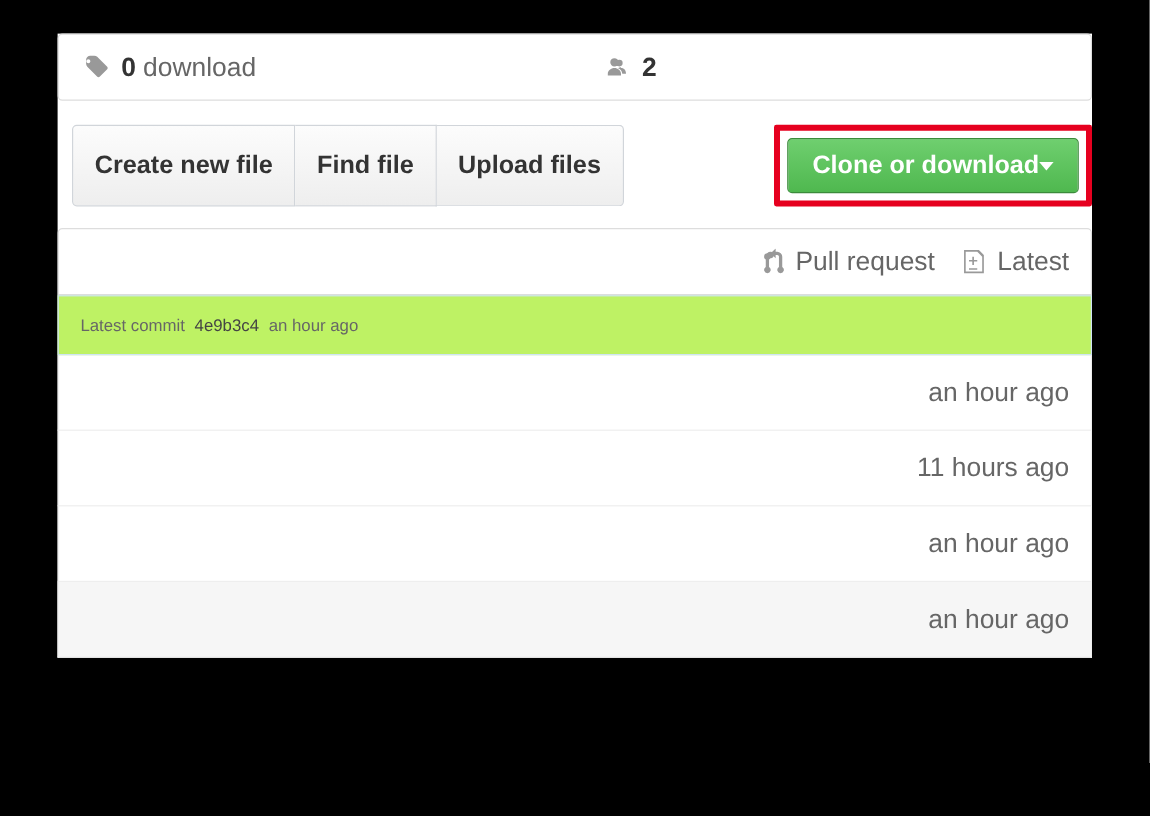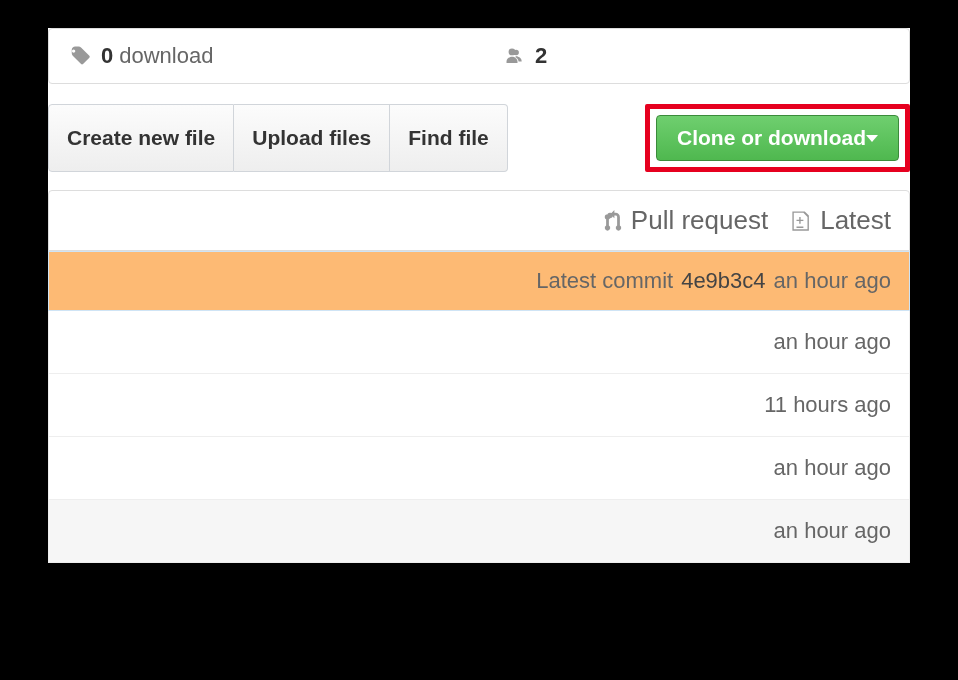--- a/index.html
+++ b/index.html
@@ -37,20 +37,21 @@
     .stat-item strong {
       color: #333;
       font-weight: 600;
       margin-right: 6px;
     }
     .actions-row {
       display: flex;
       gap: 0;
       margin-bottom: 18px;
       align-items: stretch;
+      padding-left: 12px;
     }
     .btn-group {
       display: flex;
     }
     .btn {
       padding: 10px 18px;
       font-size: 21px;
       font-weight: 600;
       border: 1px solid #d1d5da;
       background: linear-gradient(#fcfcfc, #eee);
@@ -87,39 +88,39 @@
       border-right: 6px solid transparent;
       border-top: 7px solid #fff;
     }
     .toolbar-row {
       border: 1px solid #ddd;
       border-bottom: 1px solid #ddd;
       padding: 14px 18px;
       display: flex;
       justify-content: flex-end;
       gap: 24px;
-      font-size: 26px;
+      font-size: 22px;
       color: #666;
       border-radius: 4px 4px 0 0;
     }
     .toolbar-link {
       display: flex;
       align-items: center;
       gap: 8px;
       color: #666;
     }
     .commit-row {
-      background: #fdba74;
+      background: #bef264;
       border: 1px solid #cfe4f5;
       border-top: 1px solid #cfe4f5;
       padding: 16px 18px;
       display: flex;
-      justify-content: flex-end;
+      justify-content: flex-start;
       gap: 8px;
-      font-size: 22px;
+      font-size: 14px;
       color: #666;
     }
     .commit-row .sha { color: #444; font-family: Liberation Sans, sans-serif; }
     .file-row {
       border-left: 1px solid #eee;
       border-right: 1px solid #eee;
       border-bottom: 1px solid #eee;
       padding: 18px 18px;
       display: flex;
       justify-content: flex-end;
@@ -150,22 +151,22 @@
             <path d="M10.5 5a2.5 2.5 0 11-5 0 2.5 2.5 0 015 0zM4 12c0-2 2-3.5 4-3.5s4 1.5 4 3.5v1H4v-1zM13 5.5A2 2 0 119 5.5a2 2 0 014 0zm-1 3c1.5 0 3 1.2 3 3V12h-2.2c-.2-1.6-1.2-2.8-2.6-3.3.5-.4 1.1-.7 1.8-.7z"></path>
           </svg>
       </span>
       <strong>2</strong>
     </div>
   </div>
 
   <div class="actions-row">
     <div class="btn-group">
       <button class="btn">Create new file</button>
+      <button class="btn">Find file</button>
       <button class="btn">Upload files</button>
-      <button class="btn">Find file</button>
     </div>
     <div class="spacer"></div>
     <div class="highlight-box">
       <button class="btn-primary">
         <span>Clone or download</span>
         <span class="caret"></span>
       </button>
     </div>
   </div>
 

